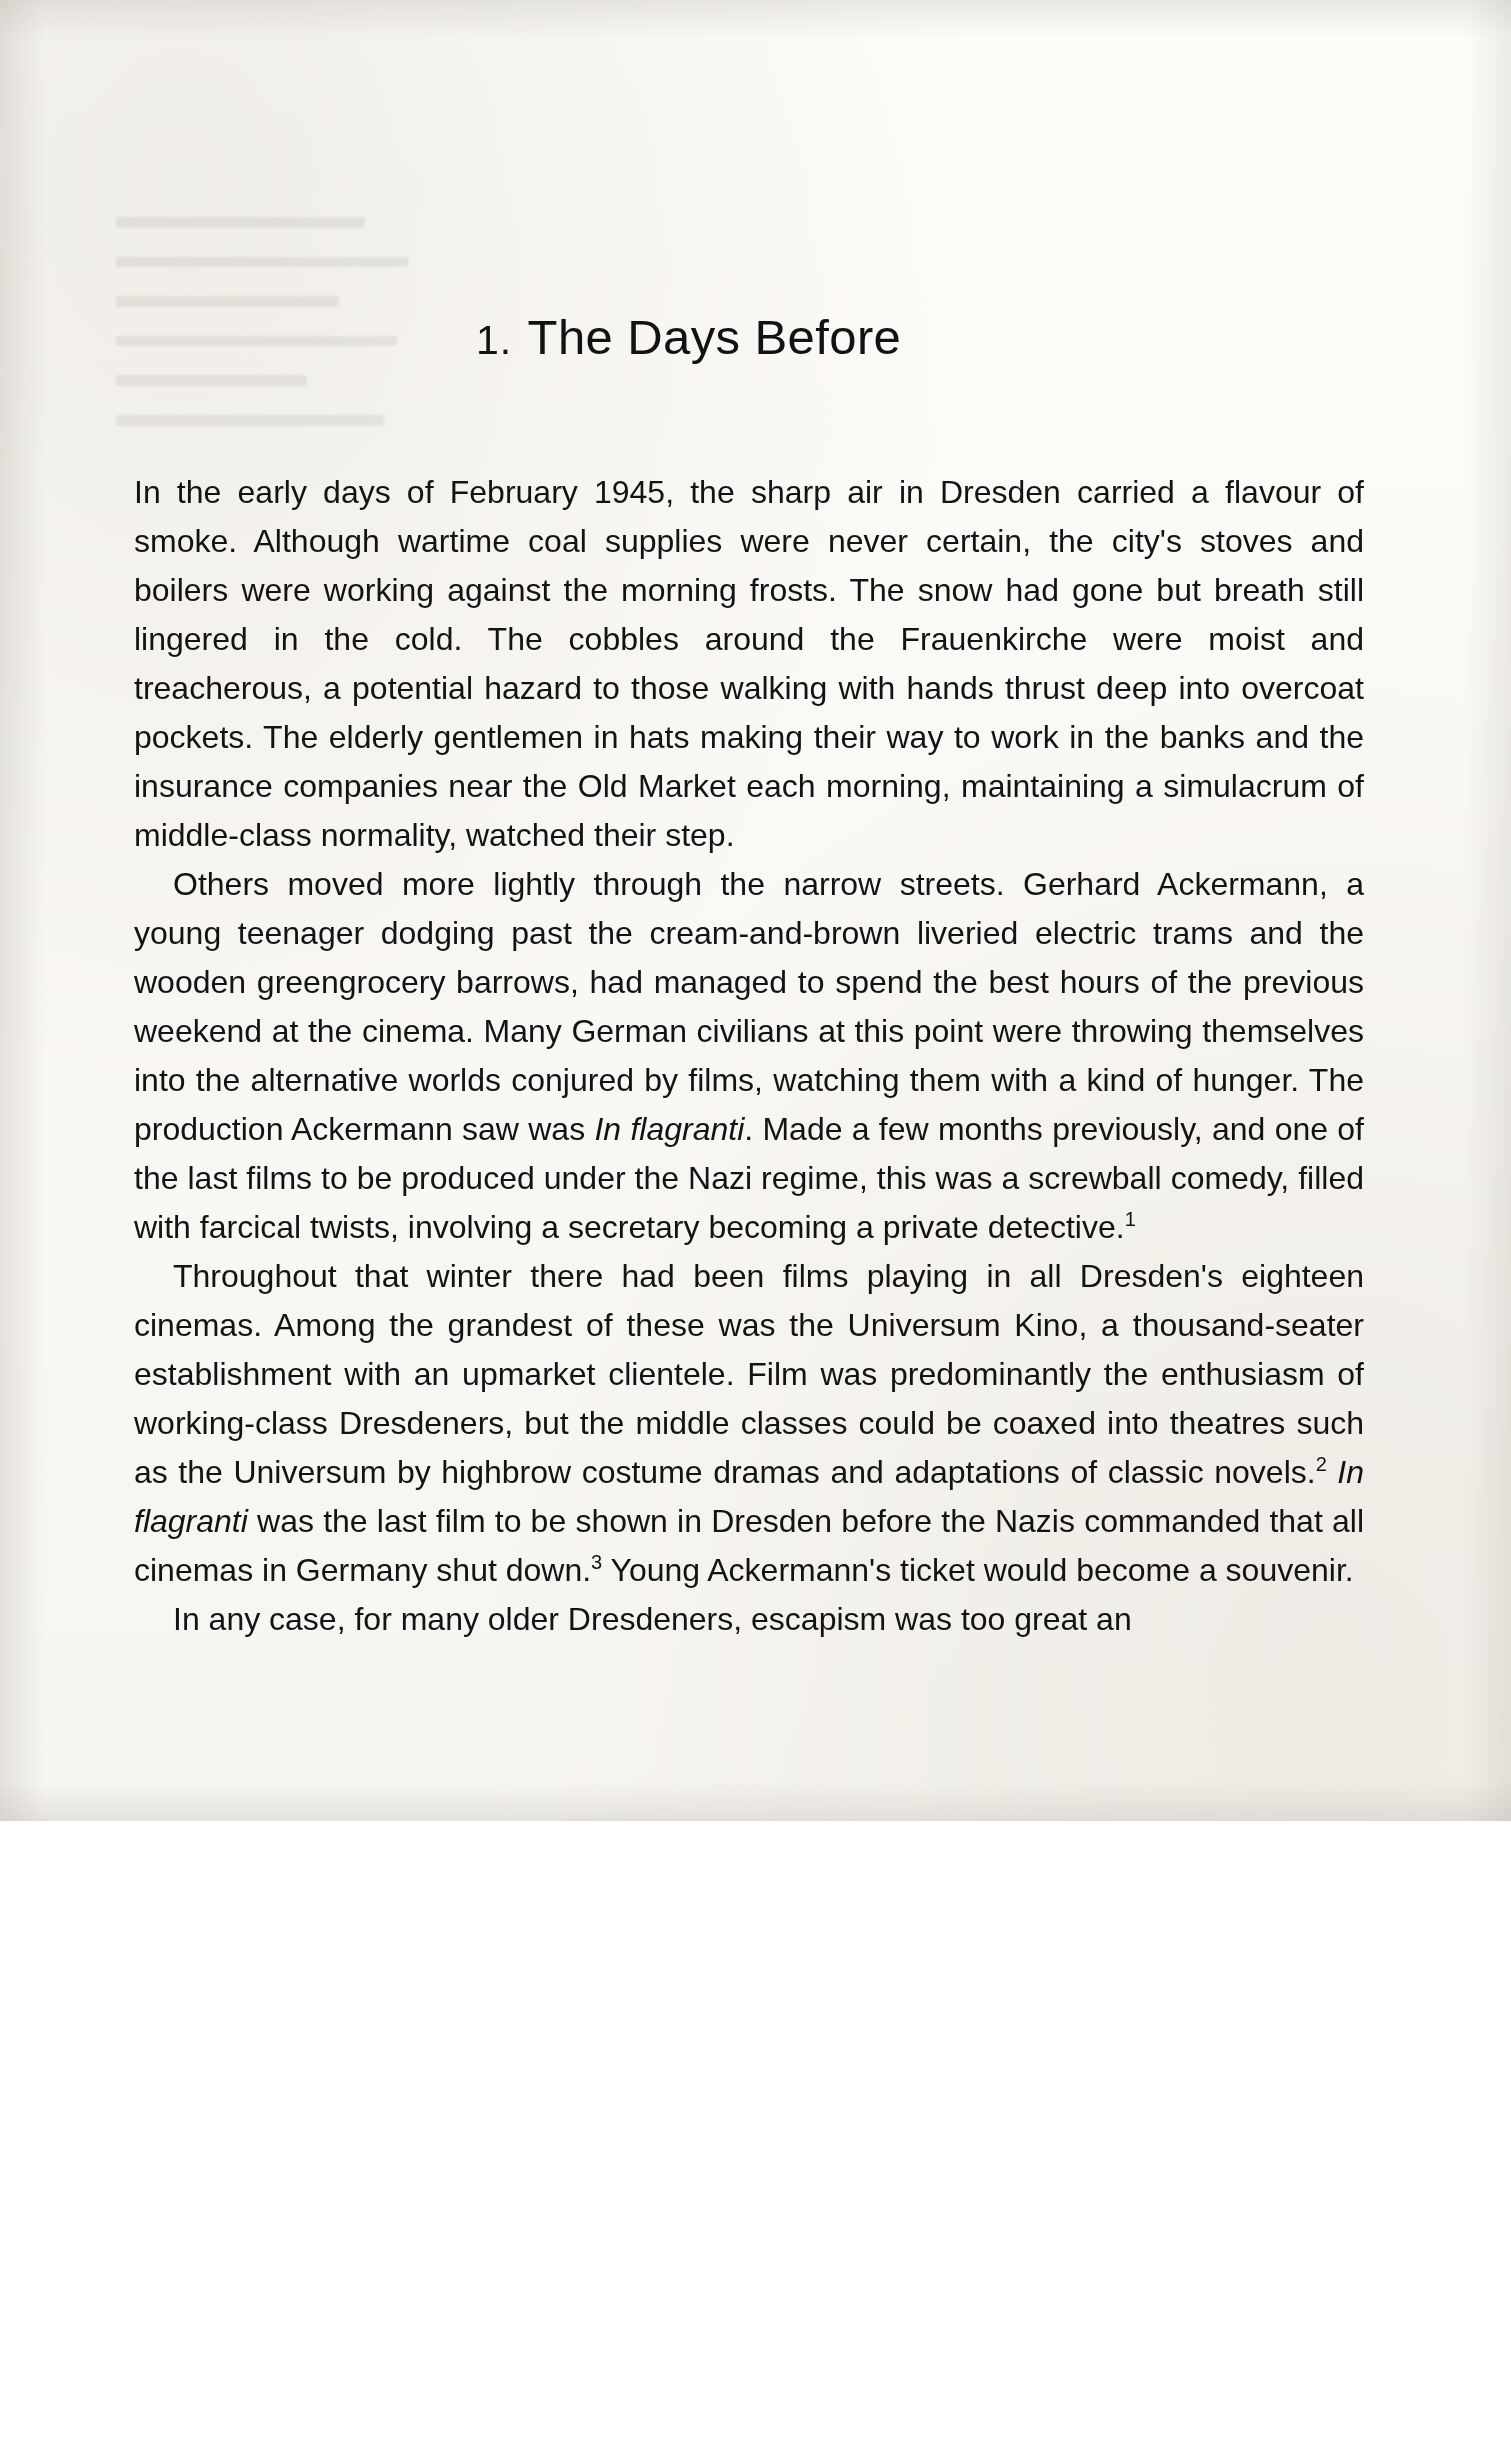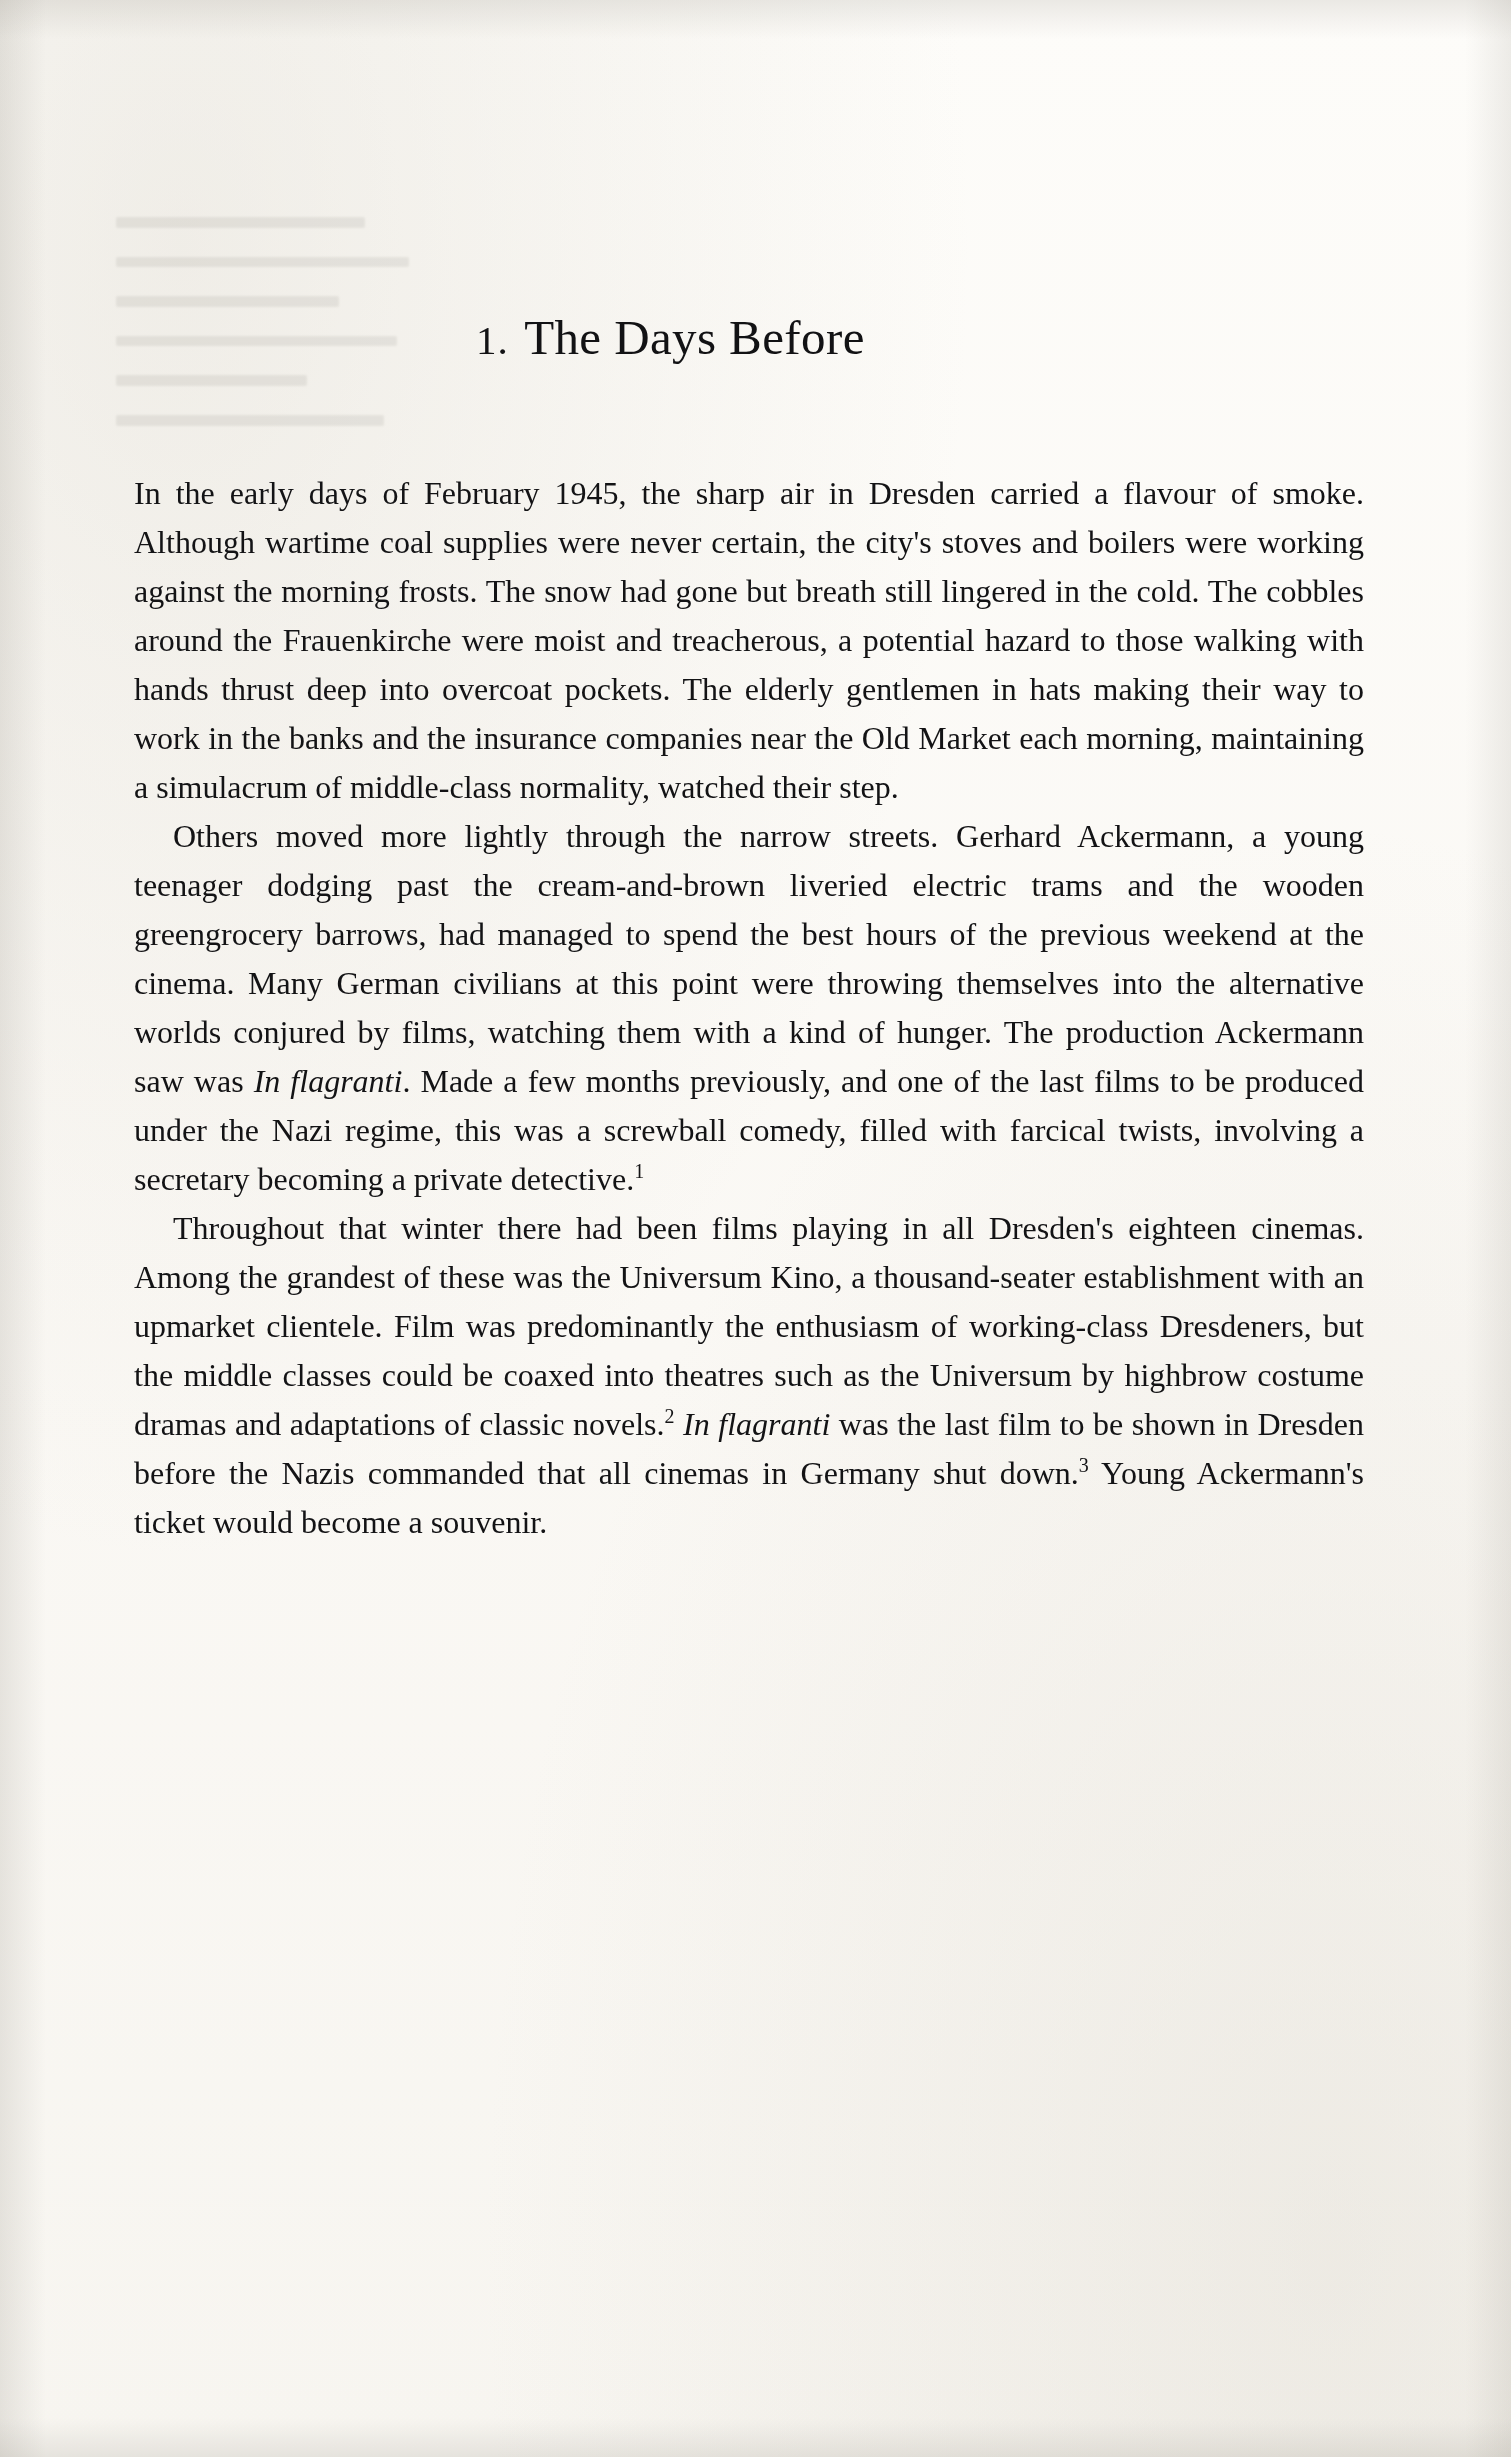--- a/index.html
+++ b/index.html
@@ -3,24 +3,24 @@
 <meta charset="utf-8">
 <style>
   html, body {
     margin: 0;
     padding: 0;
     background: #ffffff;
   }
   .page {
     position: relative;
     width: 1511px;
-    height: 2457px;
+    height: 1821px;
     background: #0f766e;
     overflow: hidden;
-    font-family: Liberation Serif, serif;
+    font-family: Liberation Sans, sans-serif;
     color: #17171a;
   }
   
   .paper-tint {
     position: absolute;
     inset: 0;
     background:
       radial-gradient(ellipse at 12% 10%, rgba(216,211,200,0.35) 0%, rgba(216,211,200,0) 42%),
       radial-gradient(ellipse at 88% 92%, rgba(214,209,198,0.30) 0%, rgba(214,209,198,0) 45%),
       linear-gradient(180deg, #fdfcf9 0%, #faf8f4 55%, #f7f5f0 100%);
@@ -132,20 +132,21 @@
 
   <div class="content">
     <h1 class="chapter-title">
       <span class="num">1.</span><span>The Days Before</span>
     </h1>
 
     <div class="body-text" id="body-text">
         <p class="para">In the early days of February 1945, the sharp air in Dresden carried a flavour of smoke. Although wartime coal supplies were never certain, the city's stoves and boilers were working against the morning frosts. The snow had gone but breath still lingered in the cold. The cobbles around the Frauenkirche were moist and treacherous, a potential hazard to those walking with hands thrust deep into overcoat pockets. The elderly gentlemen in hats making their way to work in the banks and the insurance companies near the Old Market each morning, maintaining a simulacrum of middle-class normality, watched their step.</p>
         <p class="para">Others moved more lightly through the narrow streets. Gerhard Ackermann, a young teenager dodging past the cream-and-brown liveried electric trams and the wooden greengrocery barrows, had managed to spend the best hours of the previous weekend at the cinema. Many German civilians at this point were throwing themselves into the alternative worlds conjured by films, watching them with a kind of hunger. The production Ackermann saw was <span class="it">In flagranti</span>. Made a few months previously, and one of the last films to be produced under the Nazi regime, this was a screwball comedy, filled with farcical twists, involving a secretary becoming a private detective.<sup>1</sup></p>
         <p class="para">Throughout that winter there had been films playing in all Dresden's eighteen cinemas. Among the grandest of these was the Universum Kino, a thousand-seater establishment with an upmarket clientele. Film was predominantly the enthusiasm of working-class Dresdeners, but the middle classes could be coaxed into theatres such as the Universum by highbrow costume dramas and adaptations of classic novels.<sup>2</sup> <span class="it">In flagranti</span> was the last film to be shown in Dresden before the Nazis commanded that all cinemas in Germany shut down.<sup>3</sup> Young Ackermann's ticket would become a souvenir.</p>
+        <p class="para">In any case, for many older Dresdeners, escapism was too great an</p>
       </div>
   </div>
 
   <div class="edge-shadow left"></div>
   <div class="edge-shadow right"></div>
   <div class="edge-shadow top"></div>
   <div class="edge-shadow bottom"></div>
 </div>
 
 

